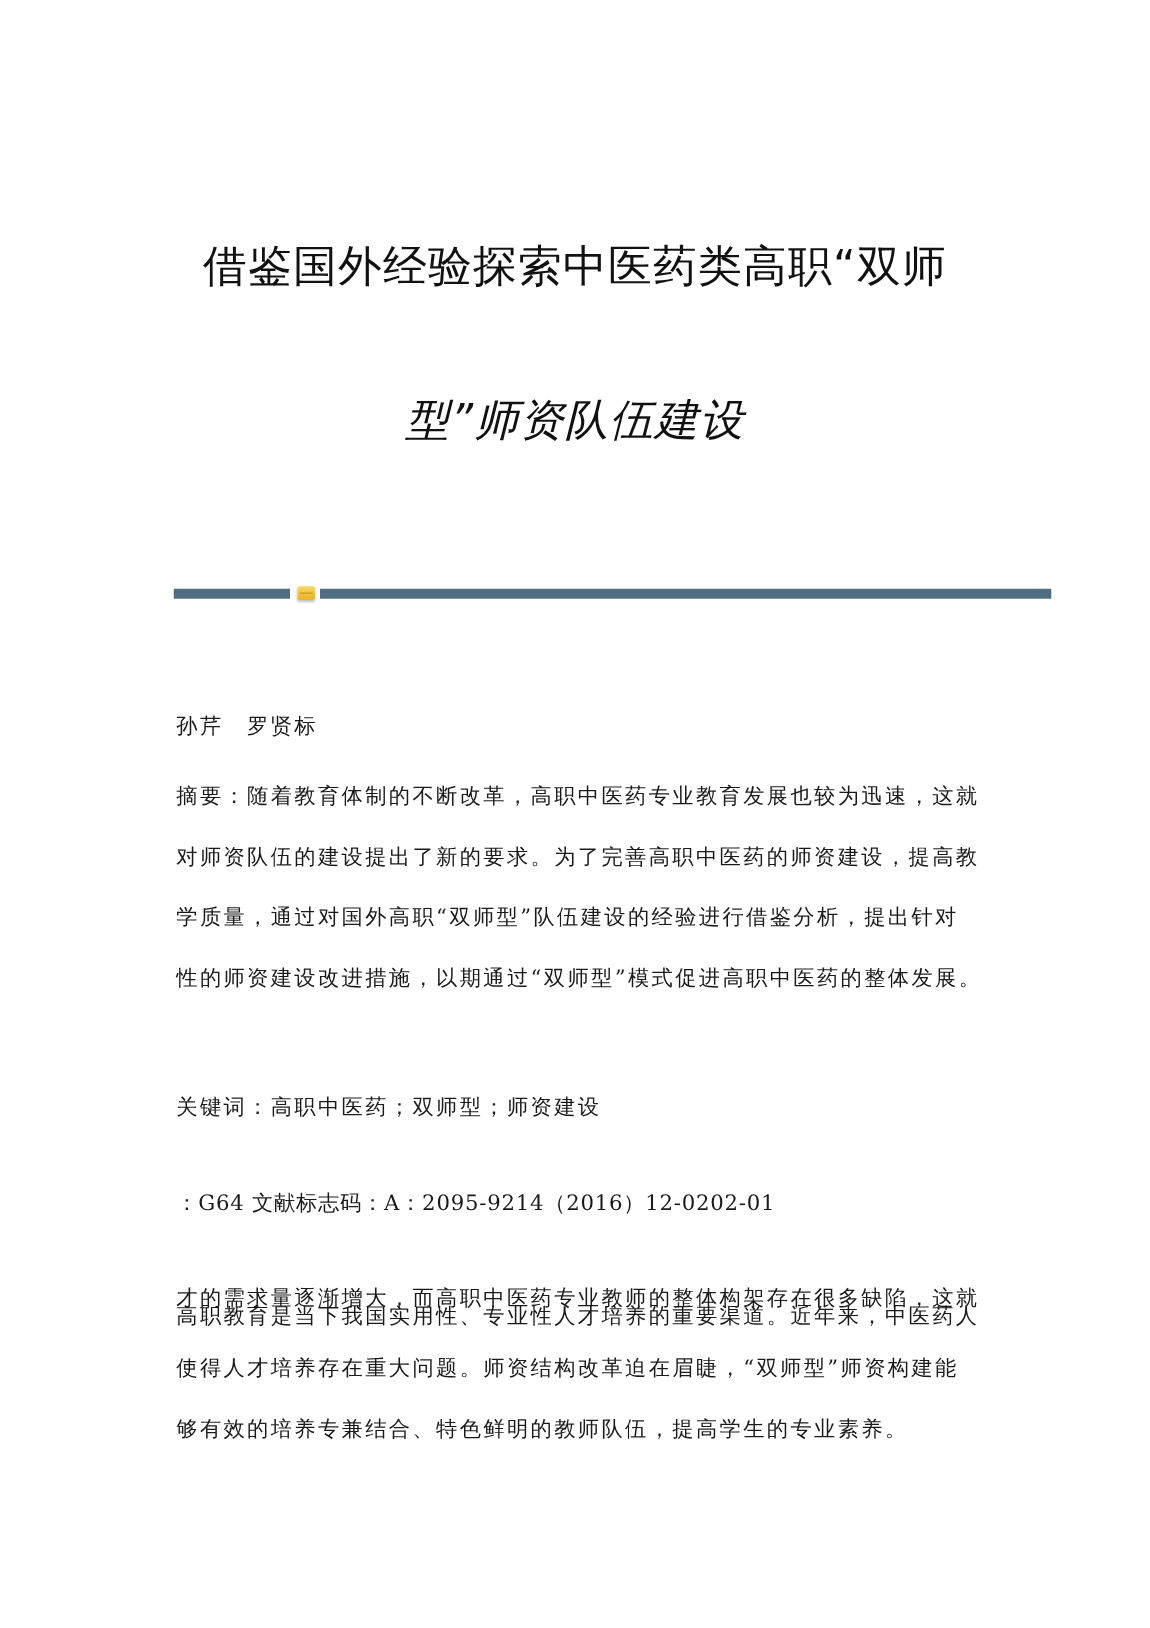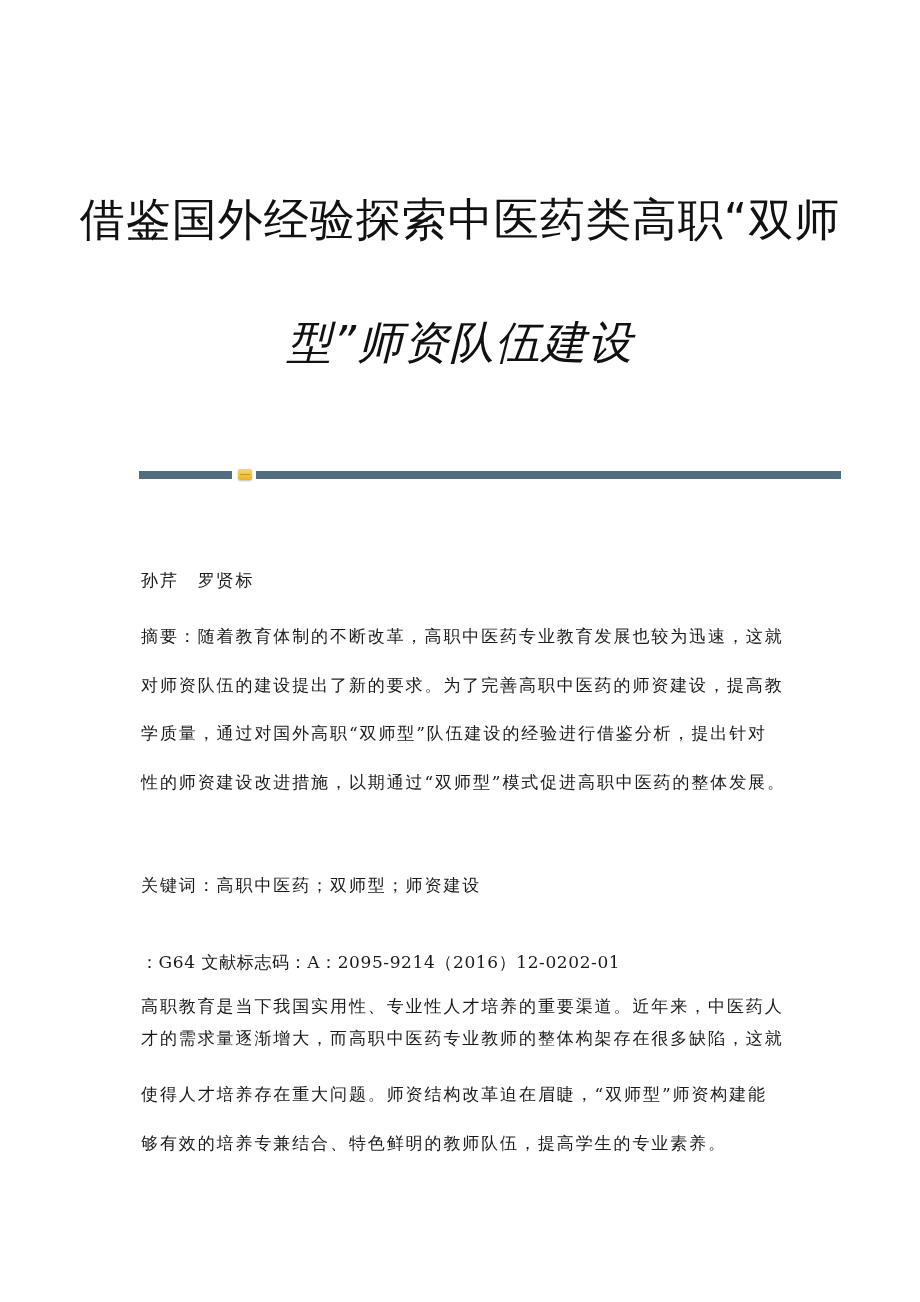--- a/index.html
+++ b/index.html
@@ -1,20 +1,20 @@
 <!DOCTYPE html>
 <html><head>
 <meta charset="utf-8">
 <style>
   html, body { margin: 0; padding: 0; background: #ffffff; }
   body { width: 920px; height: 1302px; position: relative; overflow: hidden;
          font-family: "DejaVu Serif", "Liberation Serif", serif; color: #111; }
   .title-line { position: absolute; left: 0; width: 920px; text-align: center;
                 font-family: "DejaVu Sans", "Liberation Sans", sans-serif;
-                font-size: 45px; letter-spacing: 1px; color: #111; white-space: nowrap; }
+                font-size: 35px; letter-spacing: 1px; color: #111; white-space: nowrap; }
   .divider { position: absolute; top: 471px; height: 8px; background: #506e80; }
   .emblem { position: absolute; left: 238px; top: 469px; width: 14px; height: 11px;
             background: linear-gradient(#f7d86a, #e9b322); border-radius: 2px;
             box-shadow: 0 1px 2px rgba(0,0,0,0.25); }
   .emblem::after { content: ""; position: absolute; left: 2px; right: 2px; top: 5px; height: 1px; background: #c9951a; }
   .text-line { position: absolute; left: 141px; font-size: 17px; white-space: nowrap;
                letter-spacing: 1.9px; color: #1a1a1a; text-align: right; }
 </style>
 </head>
 <body>
@@ -35,18 +35,18 @@
     <div class="text-line" style="top:625px;">摘要：随着教育体制的不断改革，高职中医药专业教育发展也较为迅速，这就</div>
     <div class="text-line" style="top:674px;font-family:Liberation Mono, monospace;">对师资队伍的建设提出了新的要求。为了完善高职中医药的师资建设，提高教</div>
     <div class="text-line" style="top:722px;">学质量，通过对国外高职“双师型”队伍建设的经验进行借鉴分析，提出针对</div>
     <div class="text-line" style="top:771px;">性的师资建设改进措施，以期通过“双师型”模式促进高职中医药的整体发展。</div>
   </div>
 
   <div class="text-line" style="top:874px;">关键词：高职中医药；双师型；师资建设</div>
   <div class="text-line" style="top:951px; letter-spacing:0.6px;">：G64 文献标志码：A：2095-9214（2016）12-0202-01</div>
 
   <div>
-    <div class="text-line" style="top:995px;">高职教育是当下我国实用性、专业性人才培养的重要渠道。近年来，中医药人</div>
+    <div class="text-line" style="top:1041px;">高职教育是当下我国实用性、专业性人才培养的重要渠道。近年来，中医药人</div>
     <div class="text-line" style="top:1027px;">才的需求量逐渐增大，而高职中医药专业教师的整体构架存在很多缺陷，这就</div>
     <div class="text-line" style="top:1083px;">使得人才培养存在重大问题。师资结构改革迫在眉睫，“双师型”师资构建能</div>
     <div class="text-line" style="top:1132px;">够有效的培养专兼结合、特色鲜明的教师队伍，提高学生的专业素养。</div>
   </div>
 </div>
 
 </body></html>

